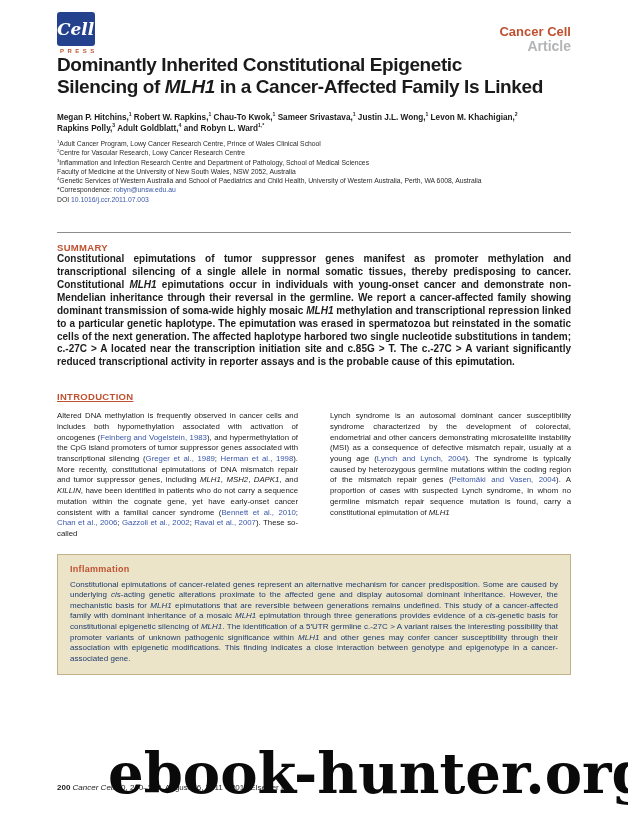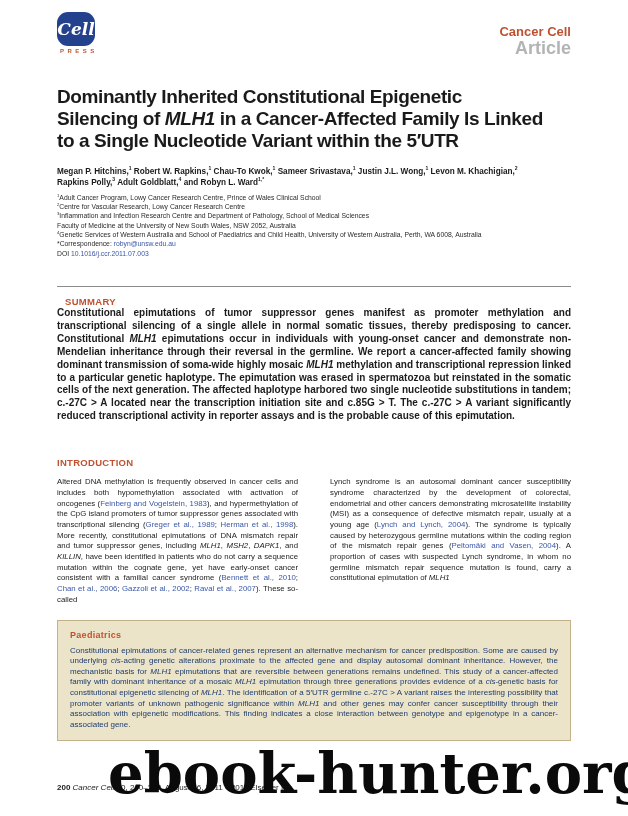--- a/index.html
+++ b/index.html
@@ -9,48 +9,48 @@
     font-family:"Liberation Sans","DejaVu Sans",sans-serif;
     color:#231f20;
     position:relative;
     overflow:hidden;
   }
   .page { padding:12px 57px 0 57px; position:relative; }
 
   
   .header { display:flex; justify-content:space-between; align-items:flex-start; }
   .logo-box {
-    width:38px; height:34px; background:#24418e; border-radius:11px;
-    display:flex; align-items:center; justify-content:center;
+    width:38px; height:34px; background:#24418e; border-radius:3px;
+    display:flex; align-items:center; 
   }
   .logo-cell { color:#ffffff; font-family:"DejaVu Serif",serif; font-style:italic; font-weight:bold; font-size:17px; }
   .logo-press { color:#bf5130; font-size:6px; font-weight:bold; letter-spacing:3.5px; text-align:center; margin-top:2px; padding-left:3px; }
   .header-right { text-align:right; margin-top:12px; }
   .journal-name { color:#bf5130; font-weight:bold; font-size:13px; }
-  .article-type { color:#b2b4b6; font-weight:bold; font-size:18px; line-height:1.05; }
+  .article-type { color:#b2b4b6; font-weight:bold; font-size:14px; line-height:1.05; }
 
   
-  .title { margin-top:28px; font-size:19px; font-weight:bold; letter-spacing:-0.4px; line-height:22px; color:#1a1a1a; }
+  .title { font-size:19px; font-weight:bold; letter-spacing:-0.4px; line-height:22px; color:#1a1a1a; }
   .authors { margin-top:14px; font-size:8.2px; font-weight:bold; line-height:11px; color:#1a1a1a; }
   .affiliations { margin-top:5px; font-size:6.8px; line-height:9.3px; color:#2b2b2b; }
 
   
   .seg-plain {}
   .seg-italic { font-style:italic; }
   .seg-link { color:#3a57a7; }
   .seg-sup { vertical-align:super; font-size:0.62em; line-height:0; }
   .seg-bold { font-weight:bold; }
 
   .rule { height:1px; background:#8c8c8c; margin-top:28px; }
 
   .section-heading { color:#bf5130; font-weight:bold; font-size:9.5px; letter-spacing:0.3px; }
-  .summary-heading { margin-top:9px;margin-left:8px; }
+  .summary-heading { margin-top:9px; }
   .summary-text { font-size:10px; font-weight:bold; line-height:12.9px; text-align:justify; color:#1c1c1c; }
 
-  .intro-heading { margin-top:34px; }
+  .intro-heading { margin-top:22px;text-decoration:underline; }
   .columns { margin-top:9px; display:flex; gap:32px; }
   .col { width:248px; font-size:7.8px; line-height:10.7px; text-align:justify; color:#222222; }
   .col p + p { text-indent:9px; }
 
   .significance {
     margin-top:14px; background:#ece4c9; border:1px solid #c2b189;
     padding:9px 12px 10px 12px;
   }
   .significance-heading { font-size:9px; }
   .significance-text { margin-top:6px; font-size:8px; line-height:10.6px; text-align:justify; color:#1d3c6e; }
@@ -77,21 +77,20 @@
     </div>
     <div class="header-right">
       <div class="journal-name">Cancer Cell</div>
       <div class="article-type">Article</div>
     </div>
   </div>
 
   <div class="title">
     <div><span class="seg-plain">Dominantly Inherited Constitutional Epigenetic</span></div>
     <div><span class="seg-plain">Silencing of </span><span class="seg-italic">MLH1</span><span class="seg-plain"> in a Cancer-Affected Family Is Linked</span></div>
-    <div><span class="seg-plain">to a Single Nucleotide Variant within the 5′UTR</span></div>
   </div>
 
   <div class="authors">
     <div><span class="seg-plain">Megan P. Hitchins,</span><span class="seg-sup">1</span><span class="seg-plain"> Robert W. Rapkins,</span><span class="seg-sup">1</span><span class="seg-plain"> Chau-To Kwok,</span><span class="seg-sup">1</span><span class="seg-plain"> Sameer Srivastava,</span><span class="seg-sup">1</span><span class="seg-plain"> Justin J.L. Wong,</span><span class="seg-sup">1</span><span class="seg-plain"> Levon M. Khachigian,</span><span class="seg-sup">2</span></div>
     <div><span class="seg-plain">Rapkins Polly,</span><span class="seg-sup">3</span><span class="seg-plain"> Adult Goldblatt,</span><span class="seg-sup">4</span><span class="seg-plain"> and Robyn L. Ward</span><span class="seg-sup">1,*</span></div>
   </div>
 
   <div class="affiliations">
     <div><span class="seg-sup">1</span><span class="seg-plain">Adult Cancer Program, Lowy Cancer Research Centre, Prince of Wales Clinical School</span></div>
     <div><span class="seg-sup">2</span><span class="seg-plain">Centre for Vascular Research, Lowy Cancer Research Centre</span></div>
@@ -112,21 +111,21 @@
   <div class="columns">
     <div class="col">
       <p><span class="seg-plain">Altered DNA methylation is frequently observed in cancer cells and includes both hypomethylation associated with activation of oncogenes (</span><span class="seg-link">Feinberg and Vogelstein, 1983</span><span class="seg-plain">), and hypermethylation of the CpG island promoters of tumor suppressor genes associated with transcriptional silencing (</span><span class="seg-link">Greger et al., 1989</span><span class="seg-plain">; </span><span class="seg-link">Herman et al., 1998</span><span class="seg-plain">). More recently, constitutional epimutations of DNA mismatch repair and tumor suppressor genes, including </span><span class="seg-italic">MLH1</span><span class="seg-plain">, </span><span class="seg-italic">MSH2</span><span class="seg-plain">, </span><span class="seg-italic">DAPK1</span><span class="seg-plain">, and </span><span class="seg-italic">KILLIN</span><span class="seg-plain">, have been identified in patients who do not carry a sequence mutation within the cognate gene, yet have early-onset cancer consistent with a familial cancer syndrome (</span><span class="seg-link">Bennett et al., 2010</span><span class="seg-plain">; </span><span class="seg-link">Chan et al., 2006</span><span class="seg-plain">; </span><span class="seg-link">Gazzoli et al., 2002</span><span class="seg-plain">; </span><span class="seg-link">Raval et al., 2007</span><span class="seg-plain">). These so-called</span></p>
     </div>
     <div class="col">
       <p><span class="seg-plain">Lynch syndrome is an autosomal dominant cancer susceptibility syndrome characterized by the development of colorectal, endometrial and other cancers demonstrating microsatellite instability (MSI) as a consequence of defective mismatch repair, usually at a young age (</span><span class="seg-link">Lynch and Lynch, 2004</span><span class="seg-plain">). The syndrome is typically caused by heterozygous germline mutations within the coding region of the mismatch repair genes (</span><span class="seg-link">Peltomäki and Vasen, 2004</span><span class="seg-plain">). A proportion of cases with suspected Lynch syndrome, in whom no germline mismatch repair sequence mutation is found, carry a constitutional epimutation of </span><span class="seg-italic">MLH1</span></p>
     </div>
   </div>
 
   <div class="significance">
-    <div class="section-heading significance-heading">Paediatrics</div>
+    <div class="section-heading significance-heading">Inflammation</div>
     <div class="significance-text"><span class="seg-plain">Constitutional epimutations of cancer-related genes represent an alternative mechanism for cancer predisposition. Some are caused by underlying </span><span class="seg-italic">cis</span><span class="seg-plain">-acting genetic alterations proximate to the affected gene and display autosomal dominant inheritance. However, the mechanistic basis for </span><span class="seg-italic">MLH1</span><span class="seg-plain"> epimutations that are reversible between generations remains undefined. This study of a cancer-affected family with dominant inheritance of a mosaic </span><span class="seg-italic">MLH1</span><span class="seg-plain"> epimutation through three generations provides evidence of a </span><span class="seg-italic">cis</span><span class="seg-plain">-genetic basis for constitutional epigenetic silencing of </span><span class="seg-italic">MLH1</span><span class="seg-plain">. The identification of a 5′UTR germline c.-27C &gt; A variant raises the interesting possibility that promoter variants of unknown pathogenic significance within </span><span class="seg-italic">MLH1</span><span class="seg-plain"> and other genes may confer cancer susceptibility through their association with epigenetic modifications. This finding indicates a close interaction between genotype and epigenotype in a cancer-associated gene.</span></div>
   </div>
 
 </div>
 
 <div class="footer"><span class="seg-bold">200</span><span class="seg-plain">  </span><span class="seg-italic">Cancer Cell</span><span class="seg-plain"> 20, 200–213, August 16, 2011 ©2011 Elsevier Inc.</span></div>
 
 <div class="watermark">ebook-hunter.org</div>
 
 </body></html>

